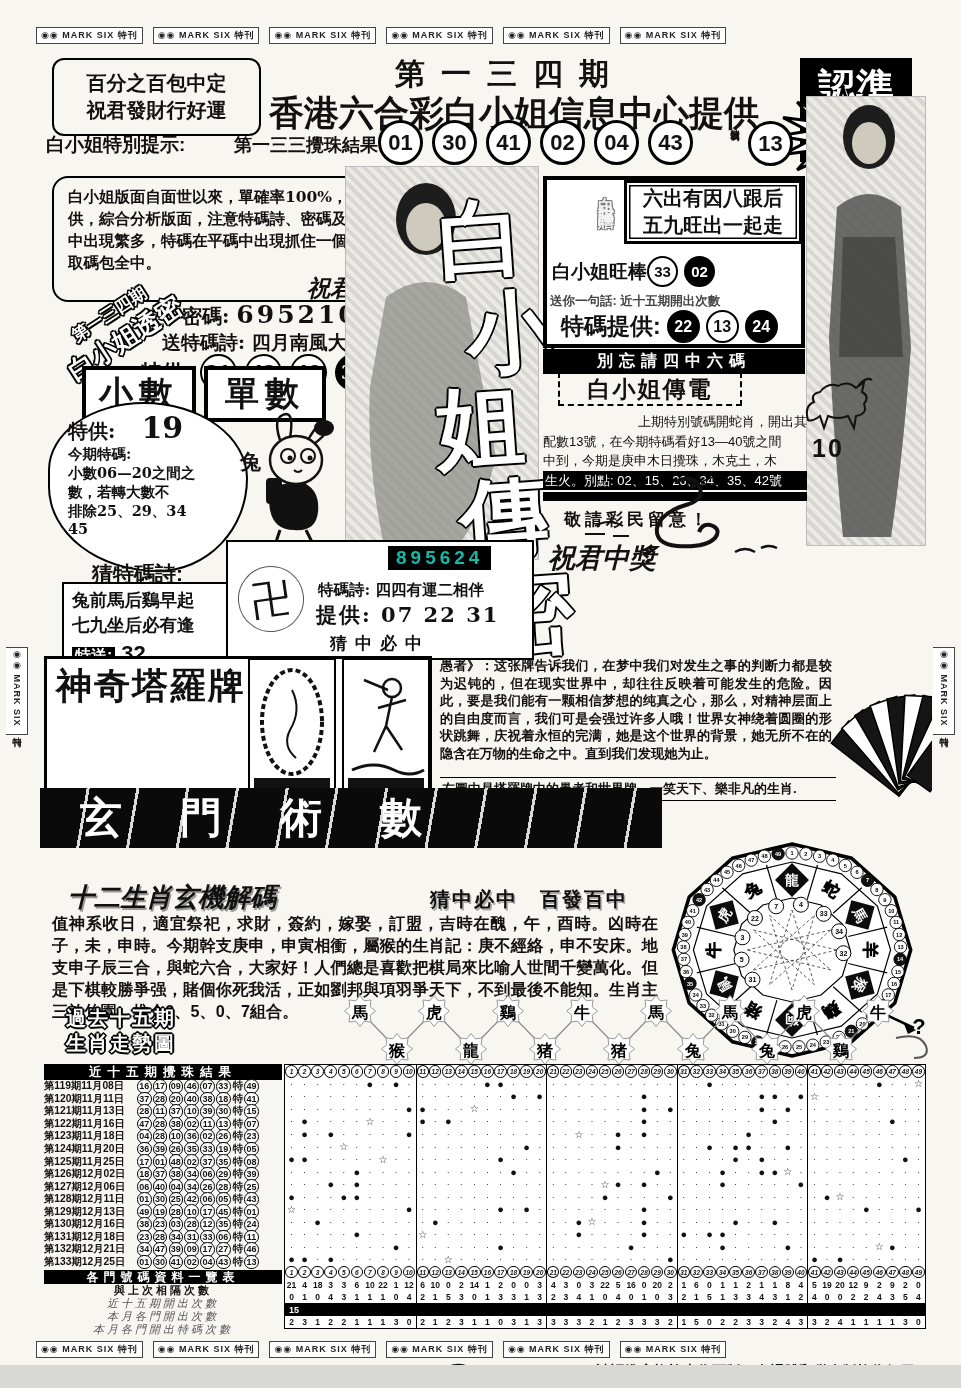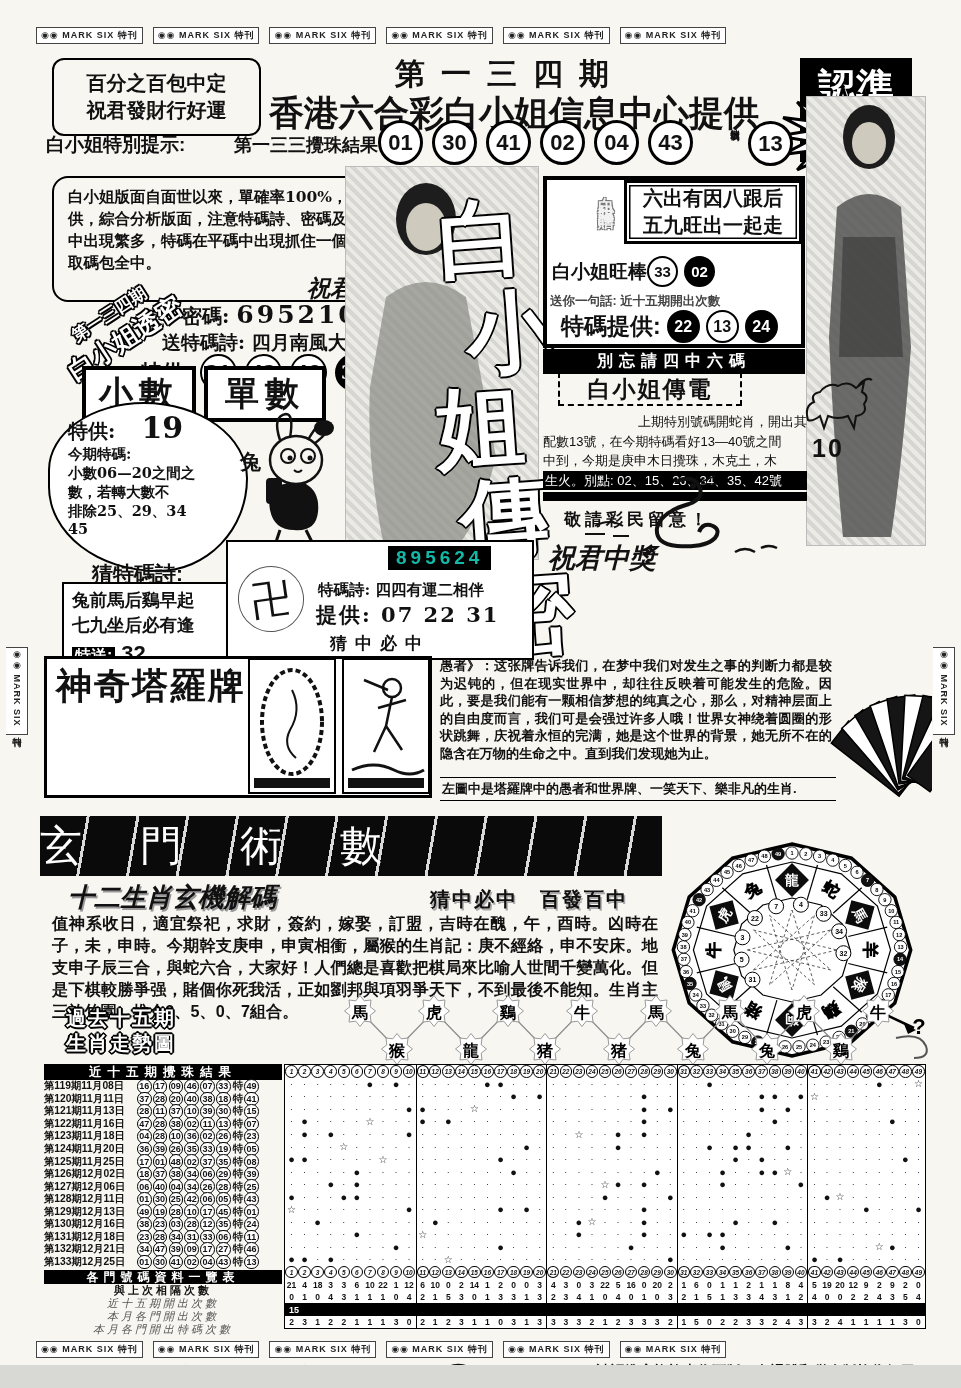--- a/index.html
+++ b/index.html
@@ -87,23 +87,23 @@
   .codepoem{left:318px;top:580px;font-size:15.5px;font-weight:bold;}
   .codeprov{left:316px;top:601px;font-size:21px;font-weight:bold;letter-spacing:2px;}
   .codeslog{left:330px;top:632px;font-size:17px;font-weight:bold;letter-spacing:8px;}
   
   .tarotbox{left:44px;top:656px;width:388px;height:142px;border:3px solid #000;box-sizing:border-box;background:#fff;}
   .tarottitle{left:56px;top:662px;font-size:36px;font-weight:bold;letter-spacing:2px;}
   .card{border:2px solid #000;background:#fff;box-sizing:border-box;}
   .tarottext{left:440px;top:657px;width:392px;font-size:13.2px;line-height:1.33;text-align:justify;font-weight:bold;}
   .tarotcap{left:440px;top:777px;width:392px;font-size:13px;font-weight:bold;border:1.5px solid #000;border-left:none;border-right:none;padding:2px 2px;}
   
-  .banner{left:40px;top:816px;width:622px;height:60px;background:
+  .banner{left:40px;top:788px;width:622px;height:60px;background:
       repeating-linear-gradient(100deg,rgba(255,255,255,0) 0 46px,rgba(255,255,255,.85) 46px 49px),#0a0a0a;
-      display:flex;align-items:center;color:#fff;font-size:42px;font-weight:normal;letter-spacing:58px;box-sizing:border-box;}
+      display:flex;align-items:center;color:#fff;font-size:42px;font-weight:bold;letter-spacing:58px;padding-left:40px;box-sizing:border-box;}
   .xsub{left:70px;top:880px;font-size:26px;font-weight:bold;transform:skewX(-14deg);text-shadow:2px 2px 0 #999;}
   .xslog{left:430px;top:886px;font-size:20px;font-weight:bold;letter-spacing:2px;text-shadow:1.5px 1.5px 0 #aaa;}
   .xpara{left:52px;top:912px;width:606px;font-size:16.2px;line-height:1.36;font-weight:bold;text-align:justify;}
   
   .tlabel{left:66px;top:1006px;font-size:20px;font-weight:bold;line-height:1.25;letter-spacing:2px;}
   
   .restbl{left:44px;top:1064px;width:238px;}
   .reshead{background:#000;color:#fff;font-size:12.5px;font-weight:bold;letter-spacing:6px;text-align:center;height:16px;line-height:16px;}
   .rrow{display:flex;align-items:center;height:12.55px;}
   .rrow .ri{width:93px;font-size:10.3px;font-weight:bold;white-space:nowrap;}

